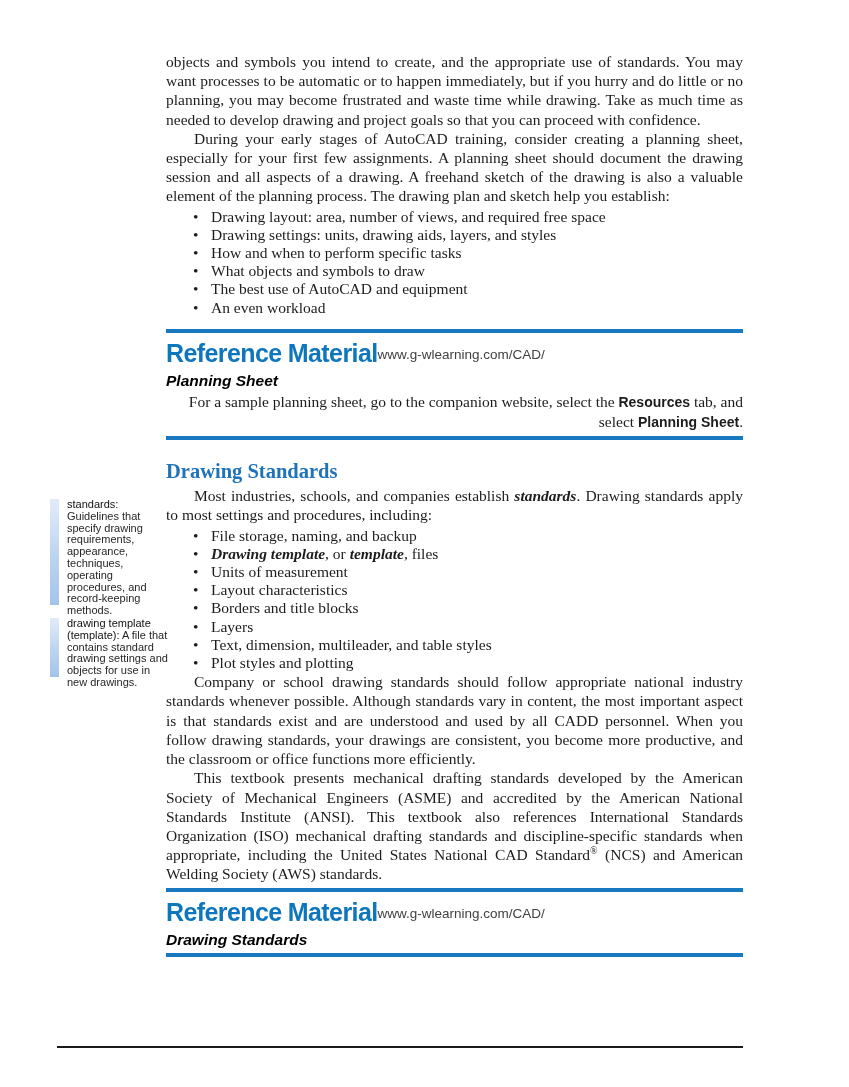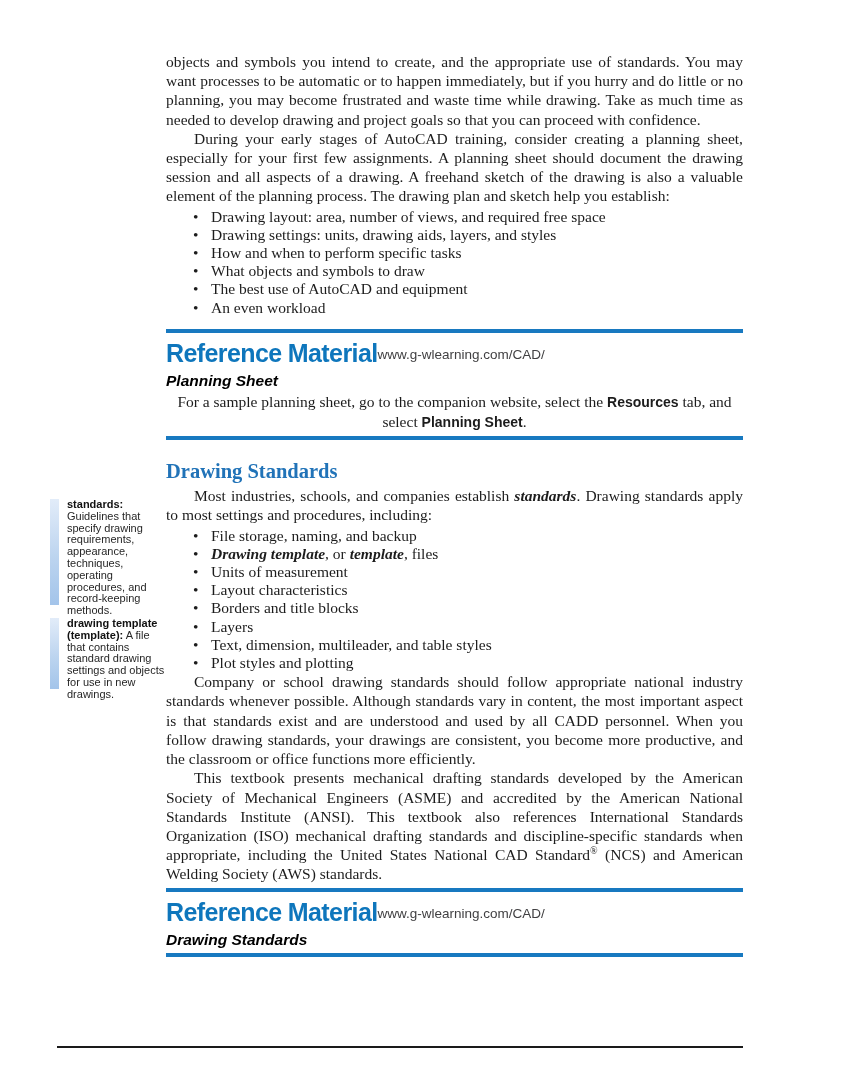--- a/index.html
+++ b/index.html
@@ -23,40 +23,40 @@
   .ref-head { display:flex; justify-content:flex-start; align-items:flex-end; padding-top:2px; }
   .ref-title {
     font-family:"Liberation Sans", sans-serif; font-weight:700;
     font-size:25px; line-height:28px; color:#0e76bc; letter-spacing:-0.6px;
   }
   .ref-url { font-family:"Liberation Sans", sans-serif; font-size:13.5px; color:#414042; padding-bottom:5px; }
   .ref-sub {
     font-family:"Liberation Sans", sans-serif; font-weight:700; font-style:italic;
     font-size:15.5px; line-height:18px; color:#000; margin-top:5px;
   }
-  .ref-body { font-size:15.5px; line-height:19.2px; margin-top:2px; text-align:center; }
+  .ref-body { font-size:15.5px; line-height:19.2px; margin-top:2px; text-align:right; }
   .ui-bold { font-family:"Liberation Sans", sans-serif; font-weight:700; font-size:14px; }
 
   .section-heading {
     margin:20px 0 3px 0; font-family:"Liberation Serif", serif; font-weight:700;
     font-size:20.5px; line-height:23px; color:#2173b8;
   }
   .bi { font-weight:700; font-style:italic;text-align:center; }
   .sup { vertical-align:super; font-size:10px; line-height:0; }
 
   .sidenote { position:absolute; left:50px; width:118px; display:flex; gap:8px; }
   .sidenote .bar {
     width:9px; align-self:stretch; margin-bottom:12px;
     background:linear-gradient(180deg,#e2ecf9 0%,#bcd4ef 55%,#a3c4ea 100%);
   }
   .sidenote .txt {
     width:101px; font-family:"Liberation Sans", sans-serif;
     font-size:11px; line-height:11.8px; color:#262626;
   }
-  .sidenote .txt b { font-weight:700; color:#111;margin-top:33px; }
+  .sidenote .txt b { font-weight:400; color:#111;margin-top:33px; }
 
   .footer-rule { position:absolute; left:57px; top:1046px; width:686px; height:2px; background:#1a1a1a; }
   .footer { position:absolute; left:57px; top:1050px; width:686px; display:flex; align-items:baseline; }
   .page-number { font-size:15.5px; font-weight:700; }
   .book-title { font-size:18px; margin-left:14px; }
   .copyright { margin-left:auto; font-family:Liberation Sans, sans-serif; font-size:11px; color:#a6a8ab;margin-top:40px; }
 </style>
 </head>
 <body>
 

